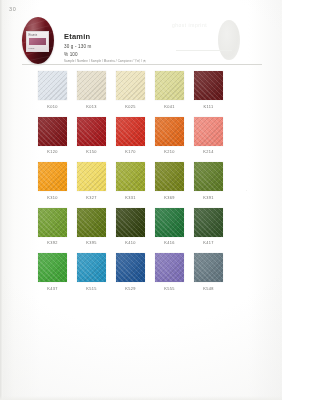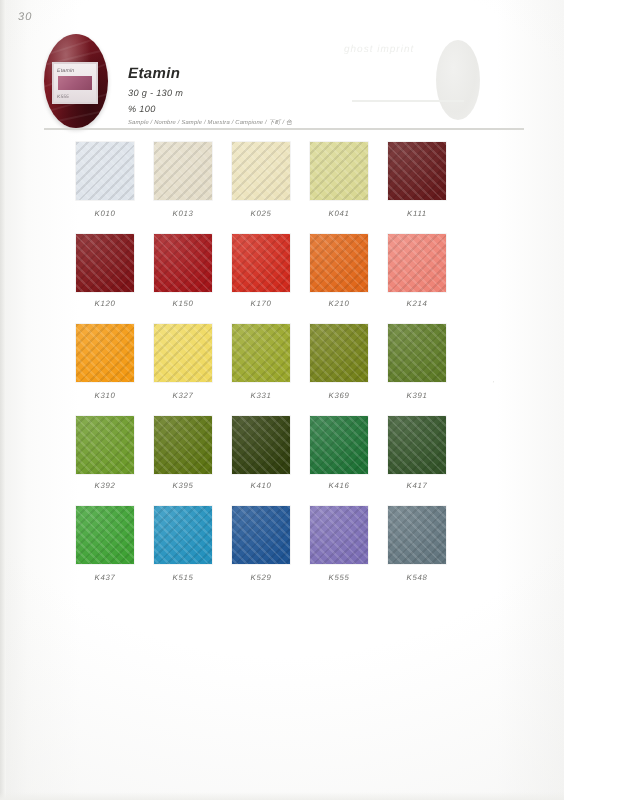--- a/index.html
+++ b/index.html
@@ -11,21 +11,20 @@
     overflow:hidden;
     position:relative;
   }
 
   
   #page{
     position:absolute;inset:0;
     background:
       linear-gradient(90deg,#f2f2f0 0px,#fbfbfa 14px,#ffffff 40px,#ffffff 88%,#f7f7f6 100%),
       #ffffff;
-    font-style: italic;
   }
   #scan-shade{
     position:absolute;inset:0;
     background:
       radial-gradient(120% 80% at 50% 38%, rgba(255,255,255,0) 55%, rgba(236,236,234,.55) 100%);
     pointer-events:none;
   }
   #page-edge-left{
     position:absolute;left:0;top:0;width:3px;height:400px;
     background:linear-gradient(90deg,#e2e2df,#f6f6f4);

